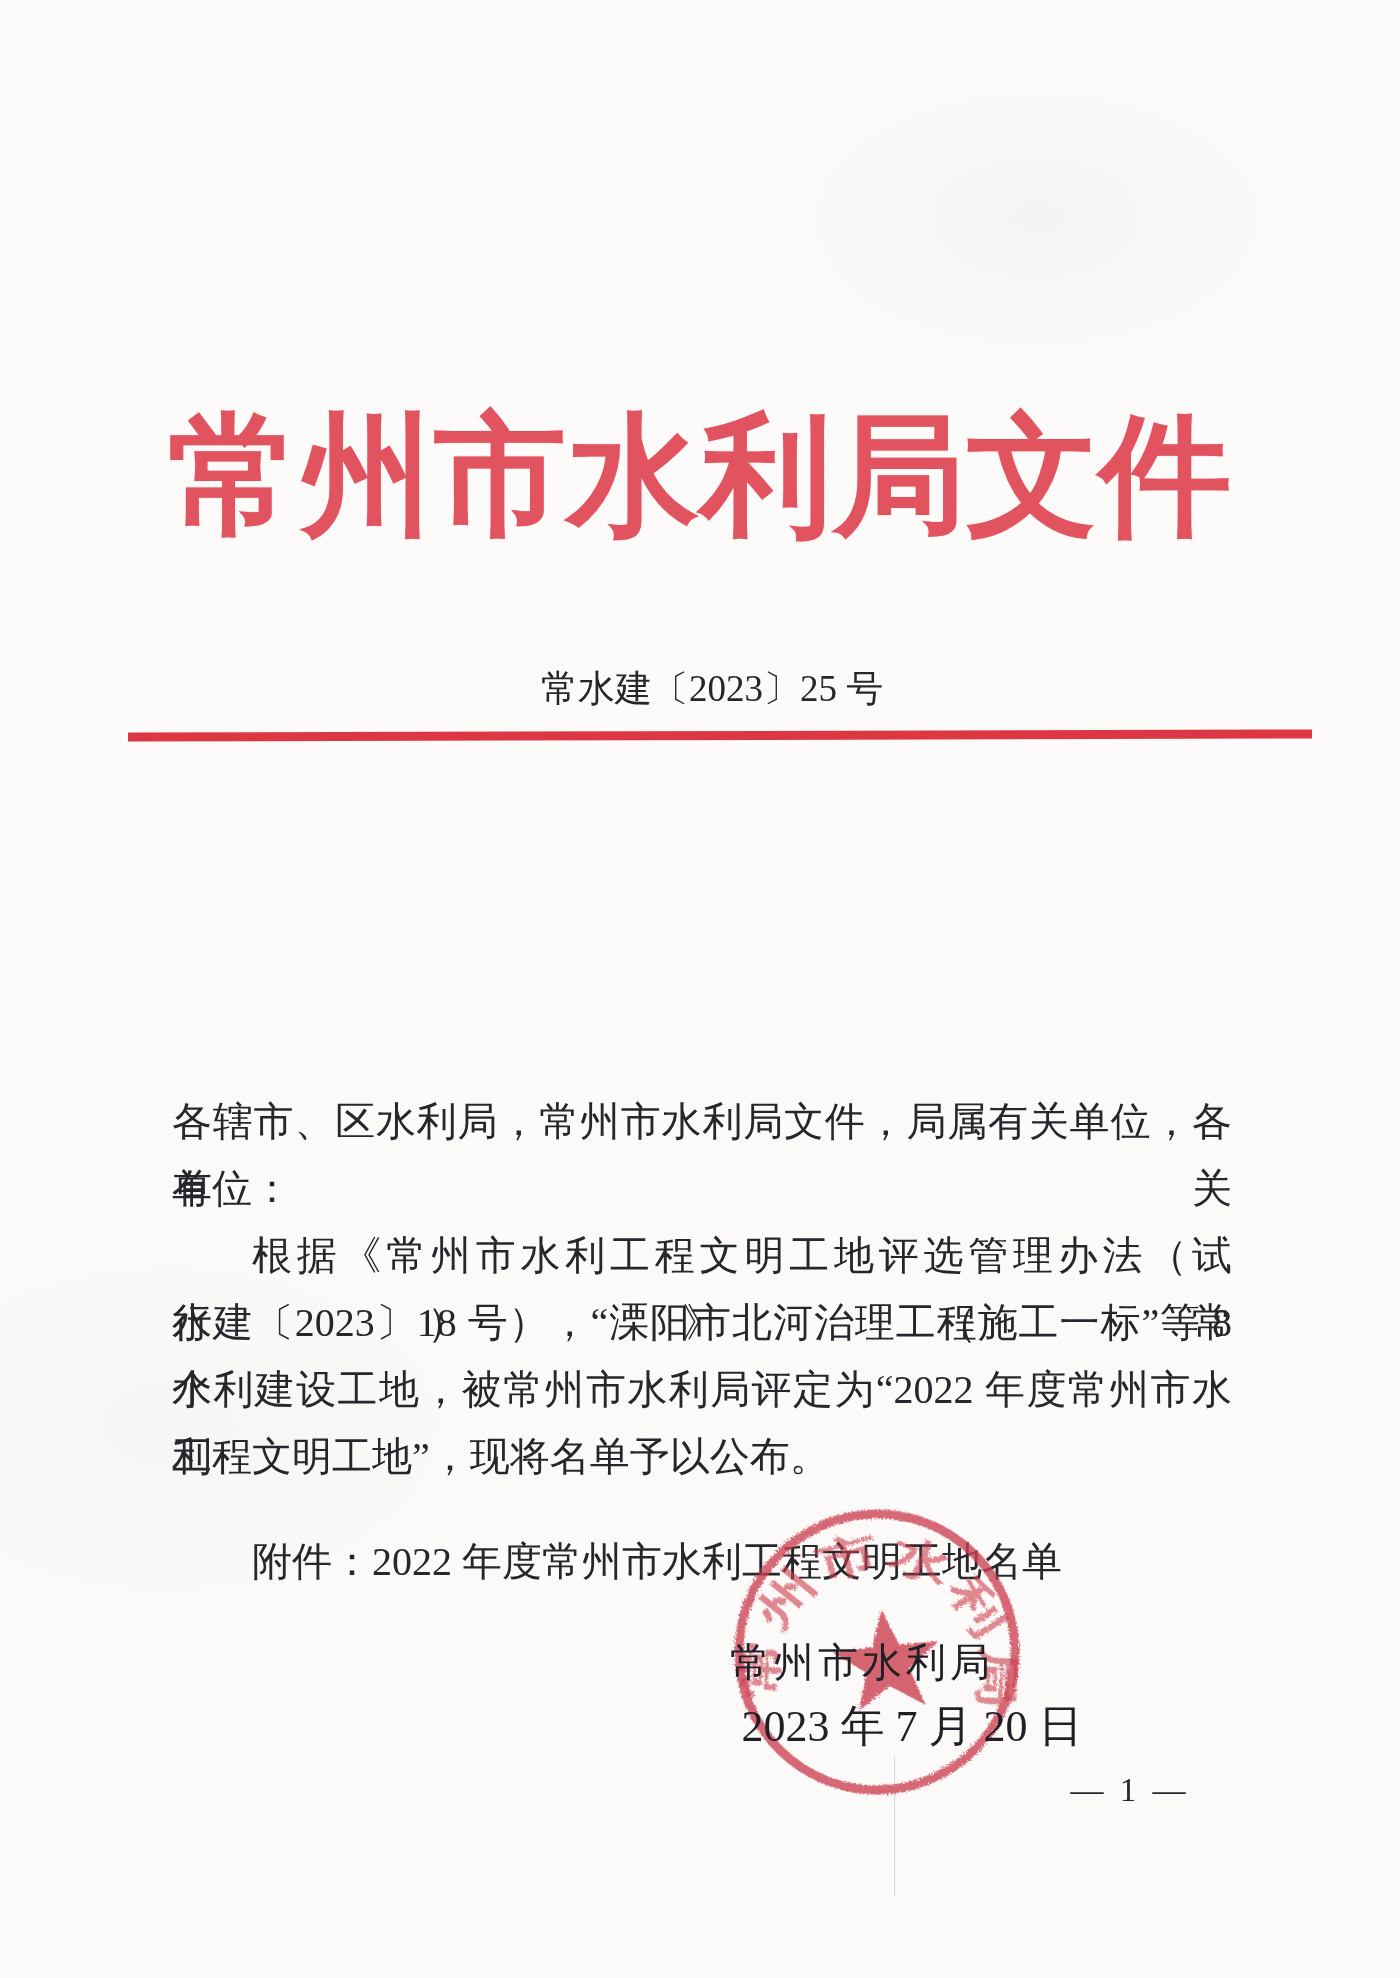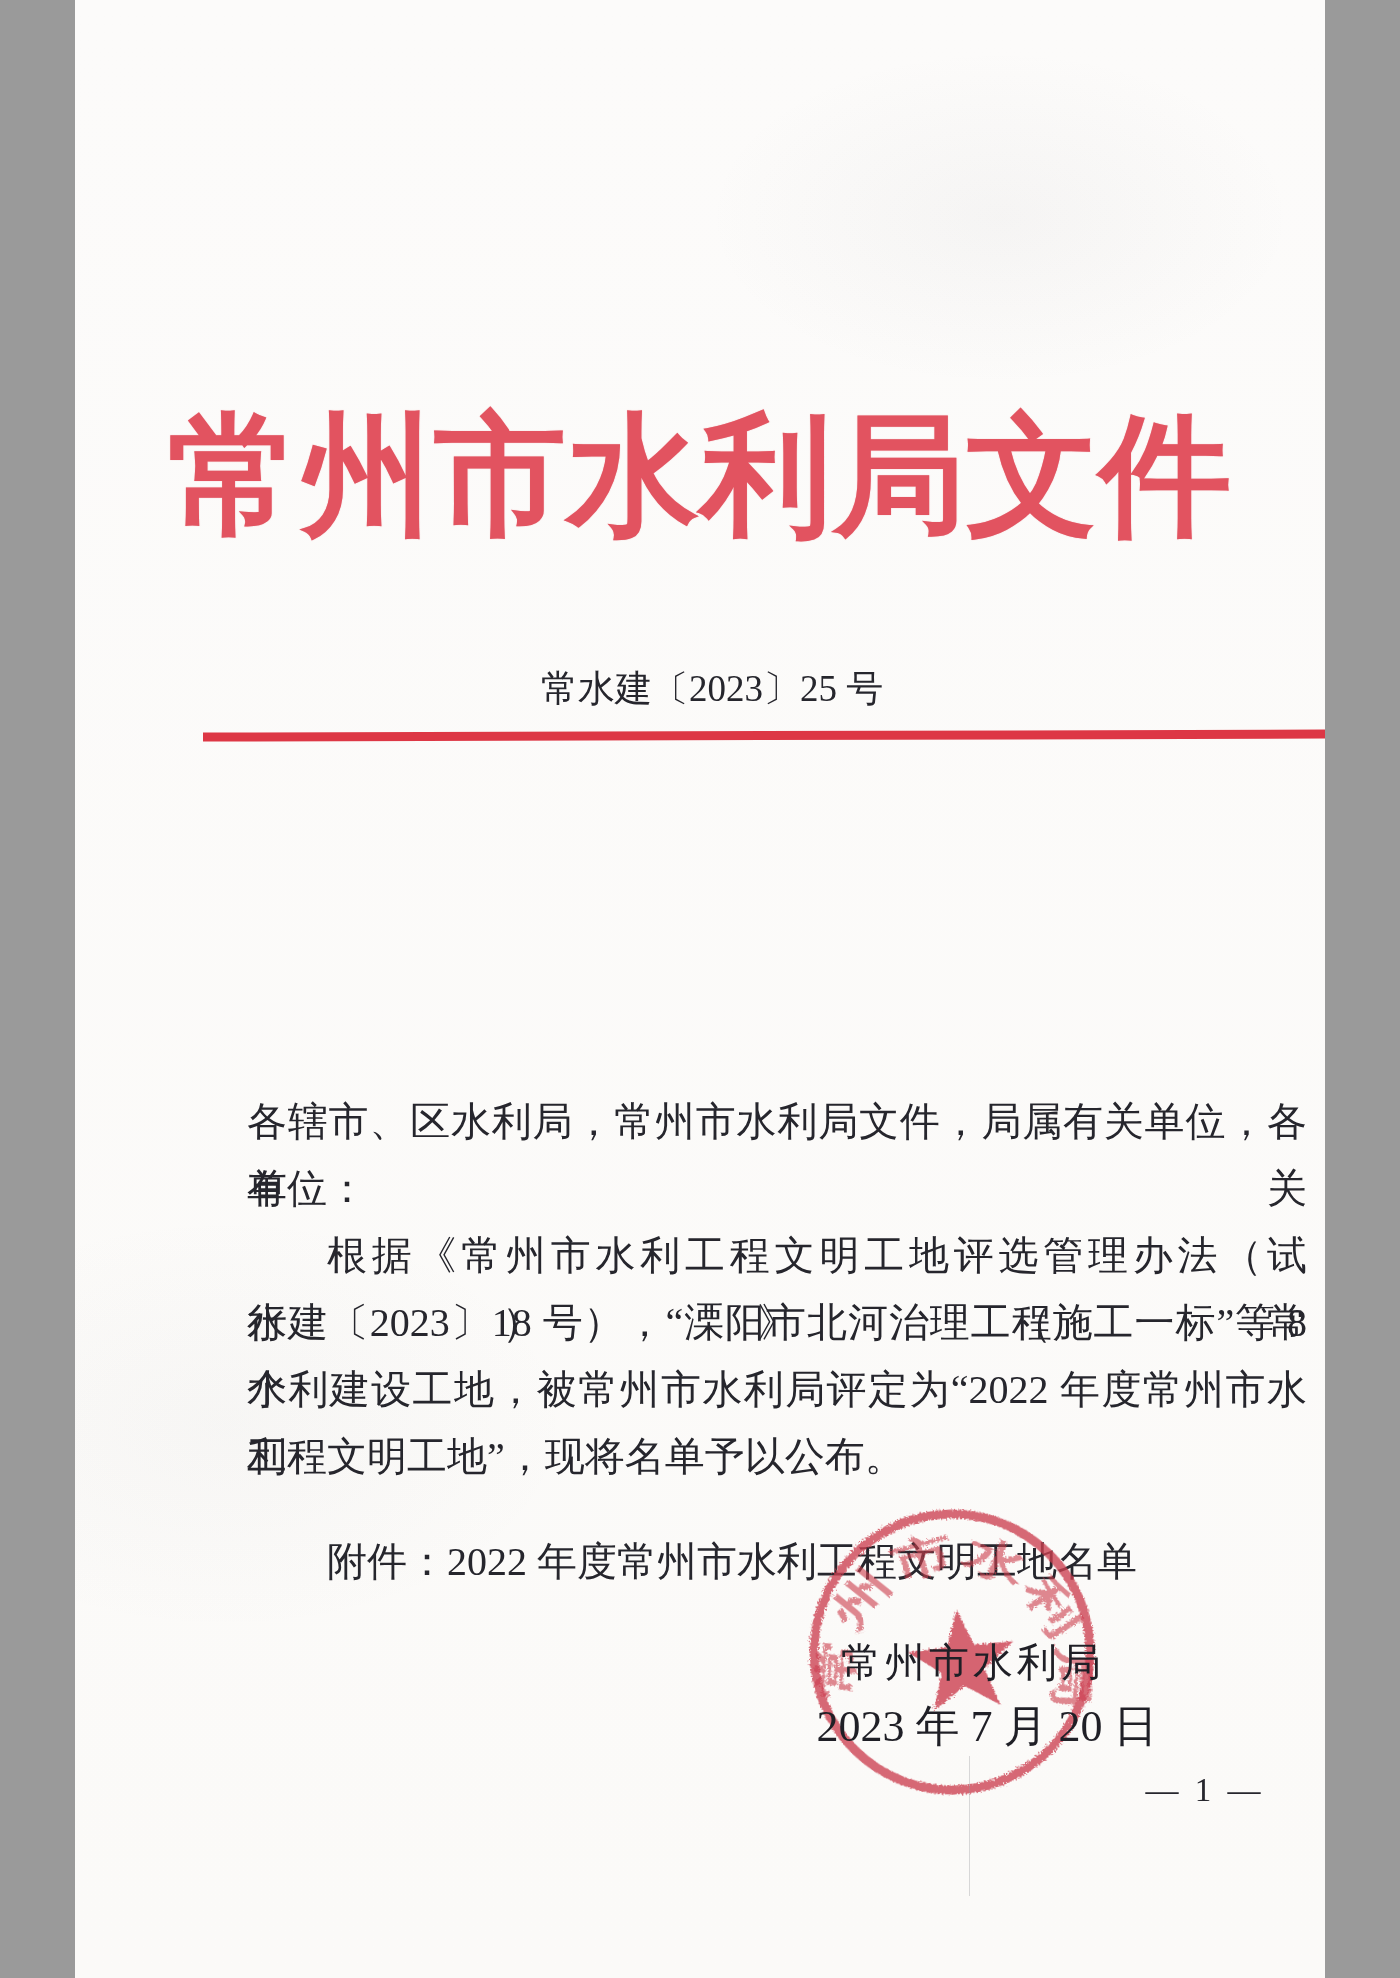--- a/index.html
+++ b/index.html
@@ -1,18 +1,18 @@
 <!DOCTYPE html>
 <html><head>
 <meta charset="utf-8">
 <style>
   html,body{margin:0;padding:0;background:#9a9a9a;}
   .page{
     position:relative;
-    width:1250px;height:1978px;
+    width:1400px;height:1978px;
     margin:0 auto;
     background:
       radial-gradient(ellipse 420px 240px at 74% 11%, rgba(120,120,125,0.05), rgba(0,0,0,0) 70%),
       radial-gradient(ellipse 500px 300px at 12% 72%, rgba(120,120,125,0.035), rgba(0,0,0,0) 70%),
       linear-gradient(180deg,#fcfbfa 0%, #fbfaf8 100%);
     overflow:hidden;
     font-family:"Liberation Serif","DejaVu Serif",serif;
     color:#23232a;
   }
 
@@ -73,21 +73,21 @@
   }
 
   
   .stamp{
     position:absolute;left:725px;top:1500px;width:304px;height:304px;
     pointer-events:none;
   }
 
   .signer{
     position:absolute;top:1640px;left:730px;width:300px;
-    text-align:right;
+    text-align:left;
     font-size:40px;line-height:46px;letter-spacing:4px;
     color:#1f1f26;
   }
   .sign-date{
     position:absolute;top:1704px;left:727px;width:370px;
     text-align:center;
     font-size:44px;line-height:46px;
     color:#1f1f26;
   }
 

